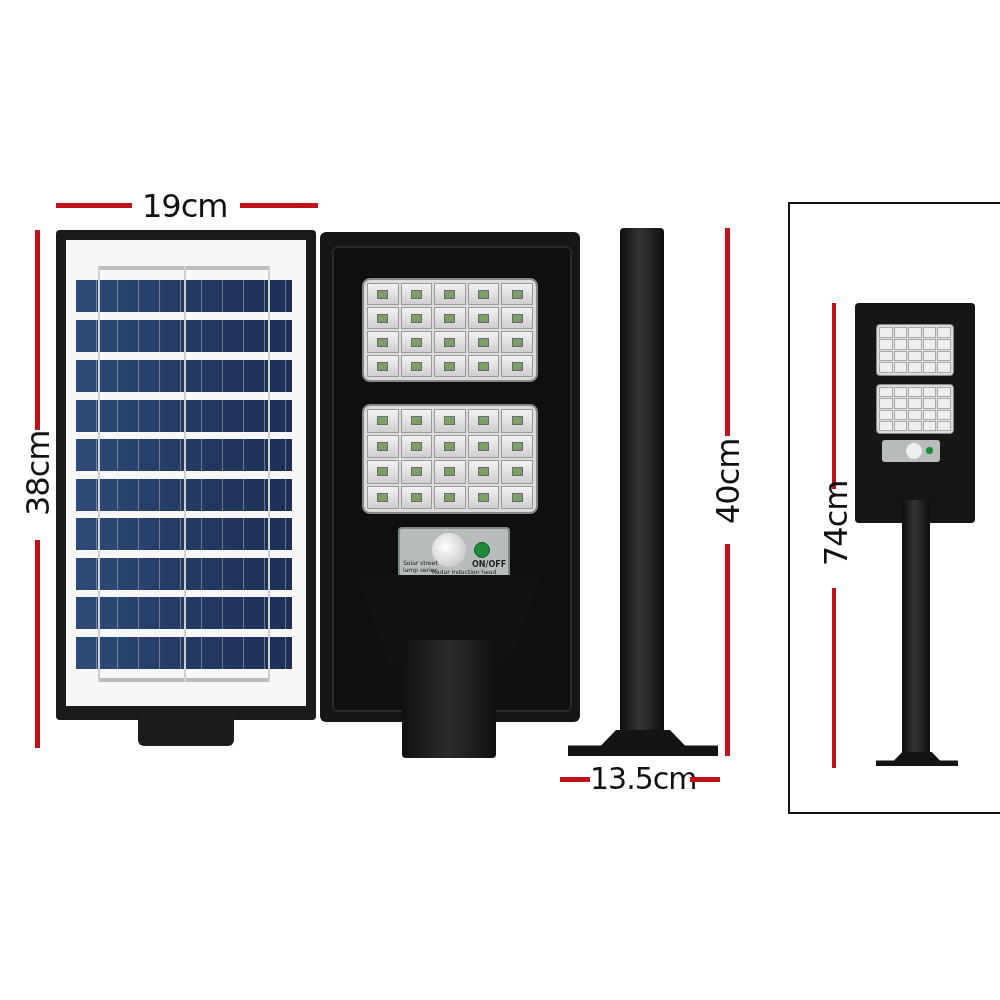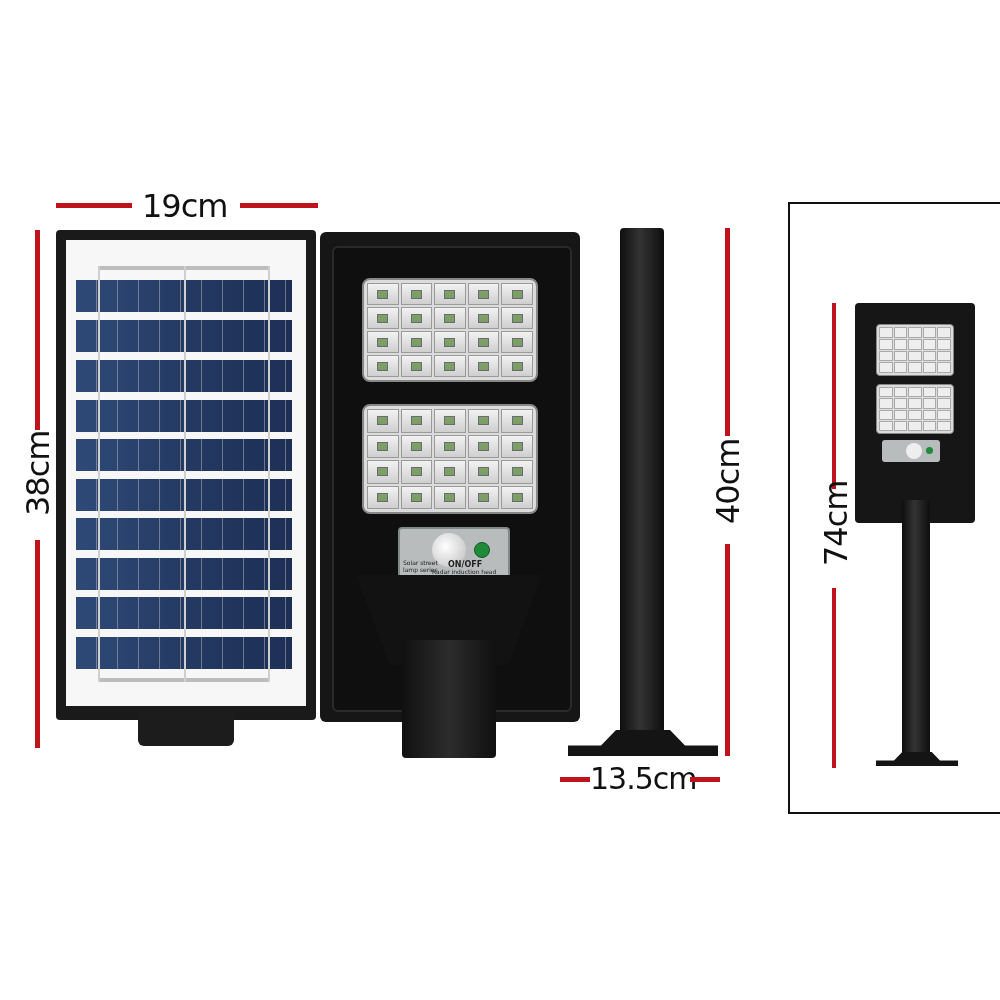--- a/index.html
+++ b/index.html
@@ -203,21 +203,21 @@
     <div class="led">
       <i></i>
     </div>
 </div>
 <div class="abs sensor-plate"></div>
 <div class="abs pir"></div>
 <div class="abs onoff-btn"></div>
 <div class="tiny" style="left:403px;top:560px;">Solar street</div>
 <div class="tiny" style="left:403px;top:567px;">lamp series</div>
 <div class="tiny" style="left:432px;top:569px;">Radar induction head</div>
-<div class="tiny" style="left:448px;top:561px;font-size:8px;font-weight:bold;">ON/OFF</div>
+<div class="tiny" style="left:472px;top:561px;font-size:8px;font-weight:bold;">ON/OFF</div>
 <div class="abs bracket"></div>
 <div class="abs lamp-socket"></div>
 
 <div class="abs pole"></div>
 <div class="abs pole-base"></div>
 
 <div class="abs red" style="left:725px;top:228px;width:5px;height:208px;"></div>
 <div class="dim-label vert" style="left:698px;top:478px;width:60px;text-align:center;">40cm</div>
 <div class="abs red" style="left:725px;top:544px;width:5px;height:212px;"></div>
 

